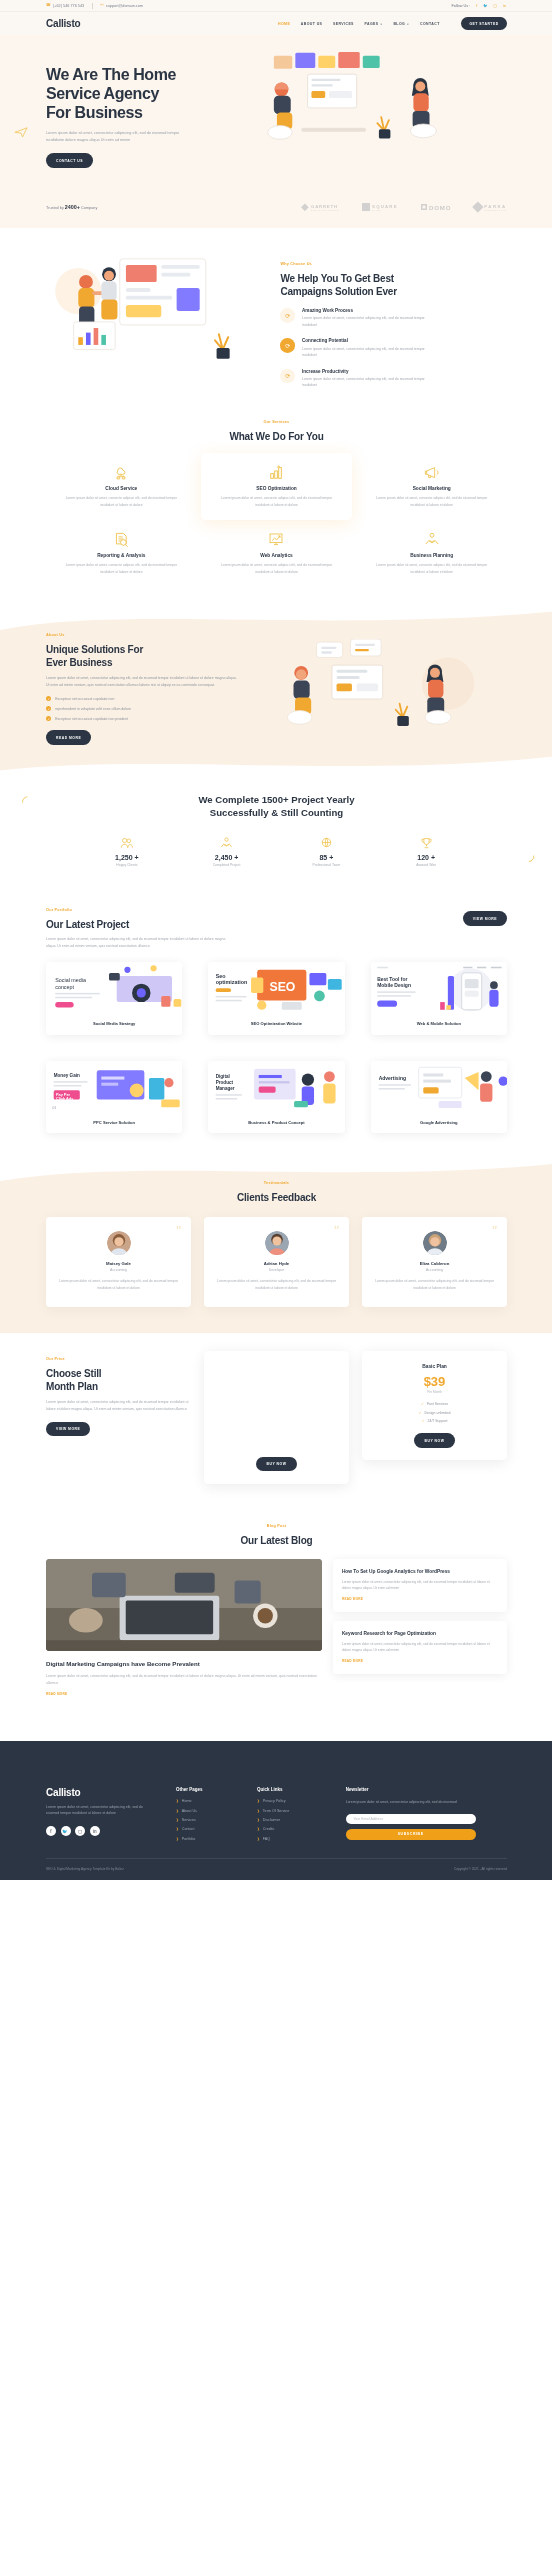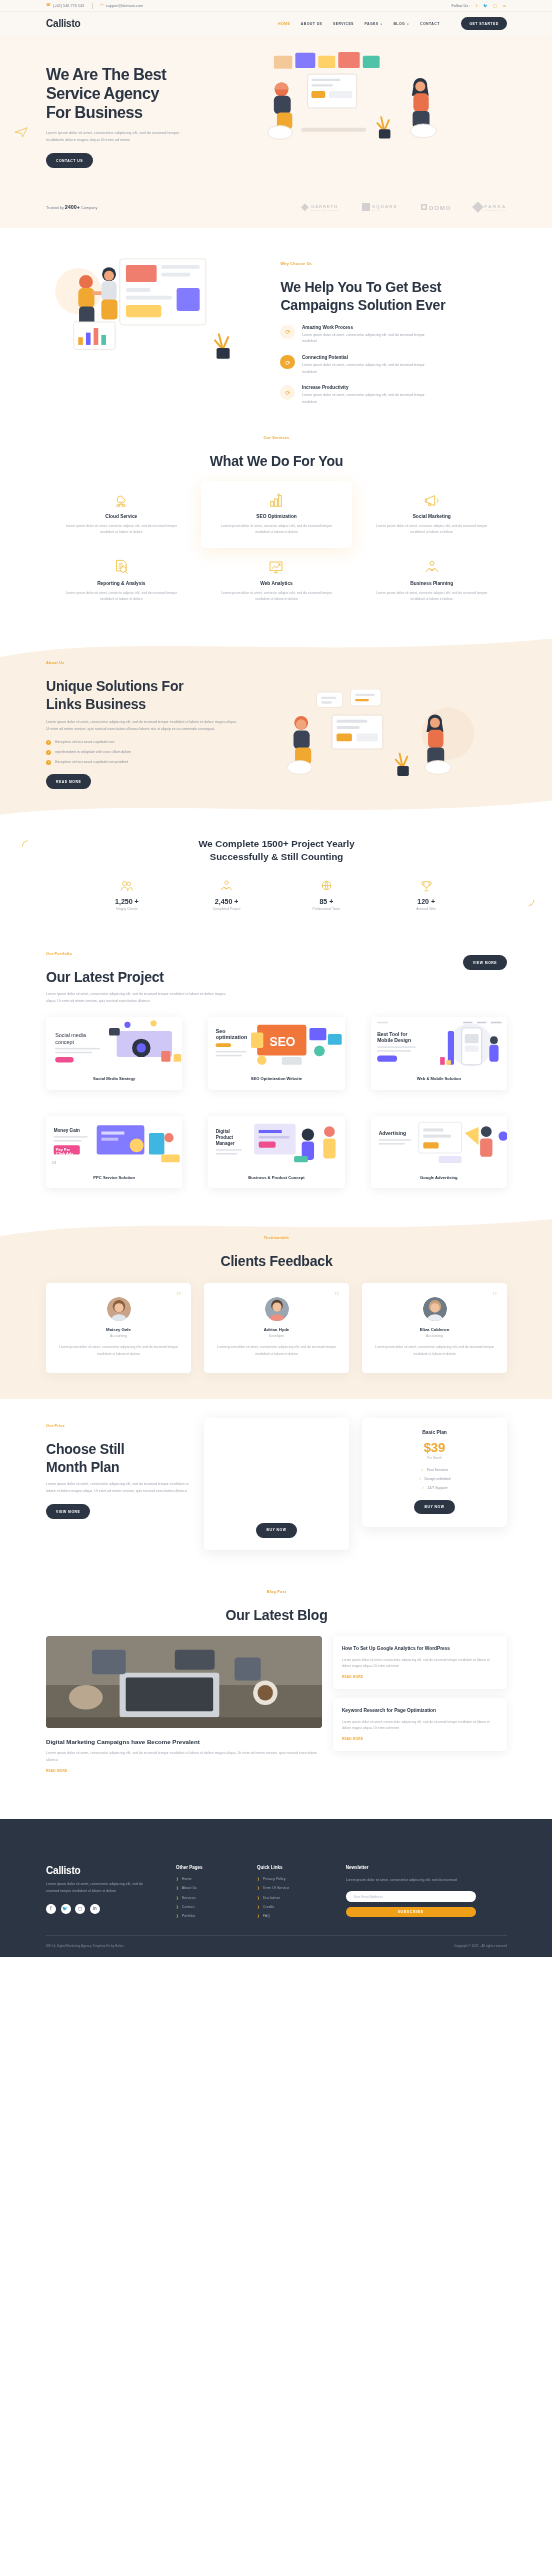--- a/index.html
+++ b/index.html
@@ -64,21 +64,21 @@
   .clogo .mark.dia { transform:rotate(45deg); }
   .clogo .nm { font-size:4.3px; font-weight:bold; letter-spacing:0.8px; color:#8a9099; }
   .clogo .nm small { display:block; font-size:1.8px; letter-spacing:0.8px; font-weight:normal; }
 
   
   .why { background:#fff; padding:20px 0 18.4px; position:relative; overflow:hidden; }
   .why .inner { width:461px; margin:0 auto; display:flex; gap:15.4px; }
   .why-left { width:219px; position:relative; height:134px; }
   .why-right { flex:1; padding-top:14px; }
   .eyebrow { font-size:3.8px; font-weight:bold; color:#f0a830; letter-spacing:0.2px; }
-  .sec-h2 { font-size:14px; font-weight:bold; line-height:1.3; color:#2b3543; margin-top:12px; letter-spacing:-0.2px; }
+  .sec-h2 { font-size:10px; font-weight:bold; line-height:1.3; color:#2b3543; margin-top:6px; letter-spacing:-0.2px; }
   .feat { display:flex; gap:7px; margin-top:10px; }
   .feat-ico { width:14.6px; height:14.6px; border-radius:50%; background:#fdf4e6; color:#f0a830;
     display:flex; align-items:center; justify-content:center; font-size:6.1px; flex:0 0 14.6px; }
   .feat-ico.solid { background:#f0a830; color:#fff; }
   .feat h4 { font-size:4.6px; font-weight:bold; color:#2b3543; }
   .feat p { font-size:3.5px; line-height:1.85; color:#a3a9b2; margin-top:2.3px; width:127px; }
 
   
   .services { background:#fff; padding:12.3px 0 23px; position:relative; }
   .center { text-align:center; }
@@ -86,21 +86,21 @@
   .srv { padding:10.7px 14px 12.3px; text-align:center; border-radius:4.6px; }
   .srv.hl { background:#fff; box-shadow:0 3.1px 17px rgba(240,168,48,.16); }
   .srv .ico { height:17px; display:flex; align-items:center; justify-content:center; color:#f0c14b; }
   .srv h4 { font-size:4.8px; font-weight:bold; margin-top:5.4px; color:#2b3543; }
   .srv p { font-size:3.4px; line-height:1.9; color:#a9aeb6; margin-top:3.8px; }
 
   
   .about-wrap { position:relative; background:#fbf0e4; padding:23px 0 26px; }
   .wave-top { position:absolute; top:-0.8px; left:0; width:553px; height:20px; }
   .wave-bot { position:absolute; bottom:-0.8px; left:0; width:553px; height:20px; }
-  .about .inner { width:461px; margin:0 auto; display:flex; gap:14px; align-items:flex-end; }
+  .about .inner { width:461px; margin:0 auto; display:flex; gap:14px; align-items:center; }
   .about-left { width:192px; }
   .about p.lead { font-size:3.5px; line-height:2; color:#9198a2; margin-top:5.4px; }
   .ticks { margin-top:7px; display:flex; flex-direction:column; gap:4.6px; }
   .tick { display:flex; align-items:center; gap:3.8px; font-size:3.5px; color:#8d939d; }
   .tick .c { width:5.4px;height:5.4px;border-radius:50%;background:#f0a830;color:#fff;font-size:3.1px;display:flex;align-items:center;justify-content:center; }
   .about-right { flex:1; position:relative; height:100px; }
 
   
   .counters { background:#fff; padding:23px 0 26px; position:relative; overflow:hidden; }
   .counters h2 { font-size:9.6px; font-weight:bold; line-height:1.32; text-align:center; color:#2b3543; }
@@ -243,21 +243,21 @@
     </div>
   </div>
 
   <div class="hero">
     <svg class="ill" style="left:14px;top:92px;" width="14" height="10.7" viewBox="0 0 18 14">
       <path d="M1 7 L17 1 L11 13 L9 8 Z" fill="none" stroke="#f0c14b" stroke-width="1"></path>
     </svg>
     <div class="inner">
       <div class="hero-left">
         <h1>
-          <span>We Are The Best</span><br>
+          <span>We Are The Home</span><br>
           <span>Service Agency</span><br>
           <span>For Business</span>
         </h1>
         <p>Lorem ipsum dolor sit amet, consectetur adipiscing elit, sed do eiusmod tempor incididunte dolore magna aliqua Ut enim ad minim</p>
         <div class="btn-dark">CONTACT US</div>
       </div>
       <div class="hero-right">
 
         <svg width="253" height="100" viewBox="0 0 330 130" style="position:absolute;left:-7.7px;top:-10.7px;">
           <rect x="52" y="6" width="24" height="17" rx="2" fill="#f5c89a"></rect>
@@ -472,21 +472,21 @@
     </svg>
     <svg class="wave-bot" viewBox="0 0 720 26" preserveAspectRatio="none">
       <path d="M0,24 C200,2 460,34 720,6 L720,26 L0,26 Z" fill="#ffffff"></path>
     </svg>
     <div class="about">
       <div class="inner">
         <div class="about-left">
           <div class="eyebrow">About Us</div>
           <div class="sec-h2">
             <span>Unique Solutions For</span><br>
-            <span>Links Business</span>
+            <span>Ever Business</span>
           </div>
           <p class="lead">Lorem ipsum dolor sit amet, consectetur adipiscing elit, sed do eiusmod tempor incididunt ut labore et dolore magna aliqua. Ut enim ad minim veniam, quis nostrud exercitation ullamco laboris nisi ut aliquip ex ea commodo consequat.</p>
           <div class="ticks">
             <div class="tick">
                 <span class="c">✓</span>
                 <span>Excepteur sint occaecat cupidatat non</span>
               </div>
             <div class="tick">
                 <span class="c">✓</span>
                 <span>reprehenderit in voluptate velit esse cillum dolore</span>

